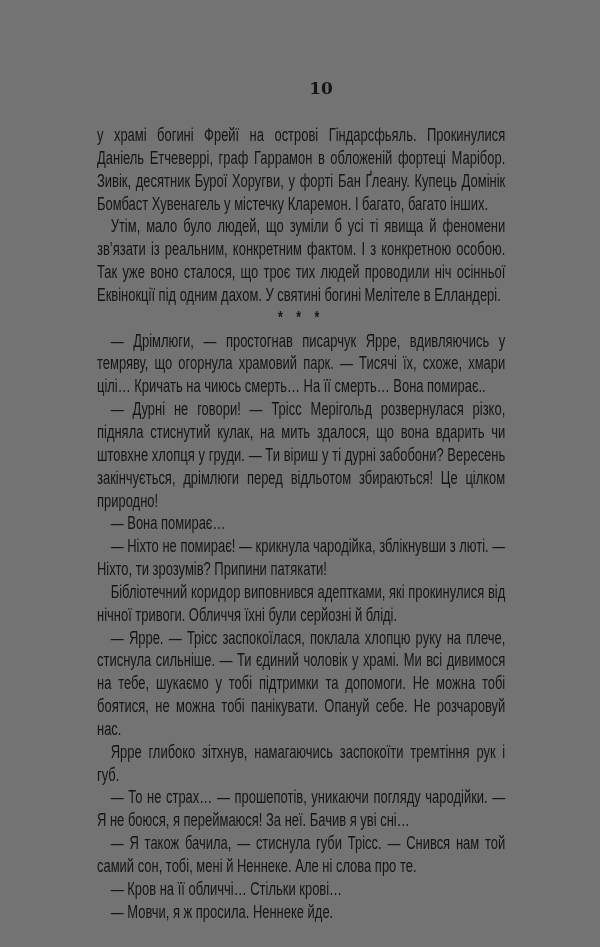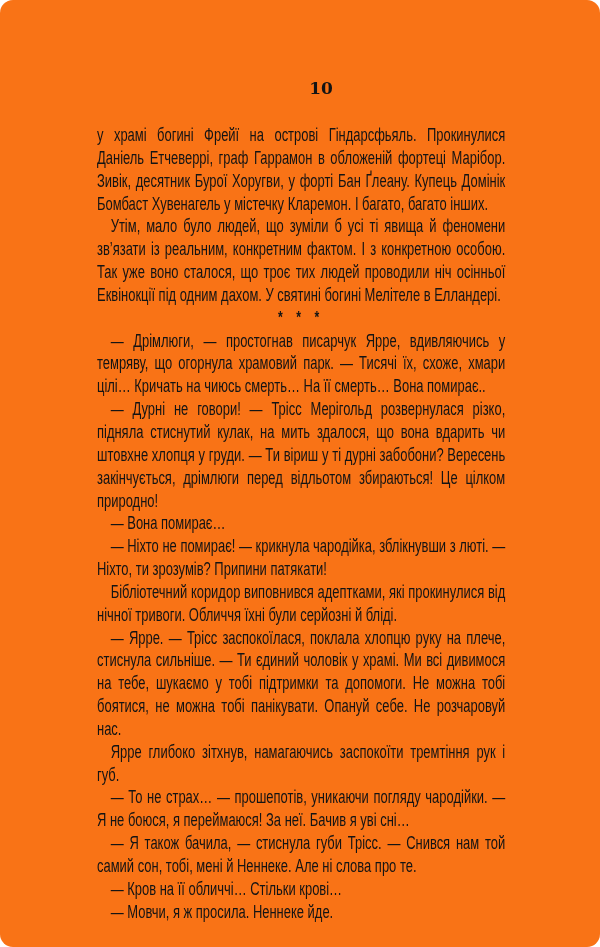--- a/index.html
+++ b/index.html
@@ -10,22 +10,21 @@
     width: 600px;
     height: 947px;
     background: #ffffff;
     position: relative;
     overflow: hidden;
     font-family: "Liberation Sans", sans-serif;
   }
   .page {
     position: absolute;
     inset: 0;
-    background: #f97316;
-    border-radius: 13px;
+    background: #737373;
   }
   .page-number {
     position: absolute;
     top: 78px;
     left: 0;
     width: 600px;
     text-align: center;
     transform: translateX(21px);
     font-family: "DejaVu Serif", "Liberation Serif", serif;
     font-weight: bold;

